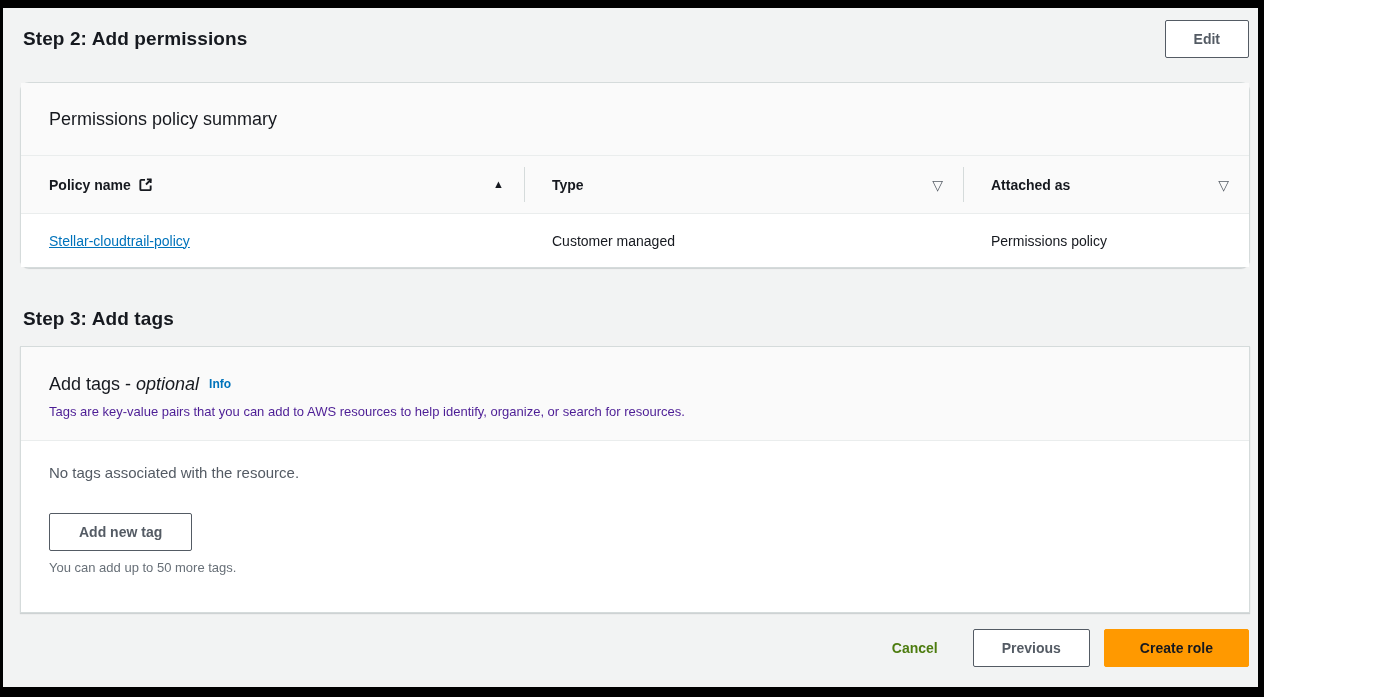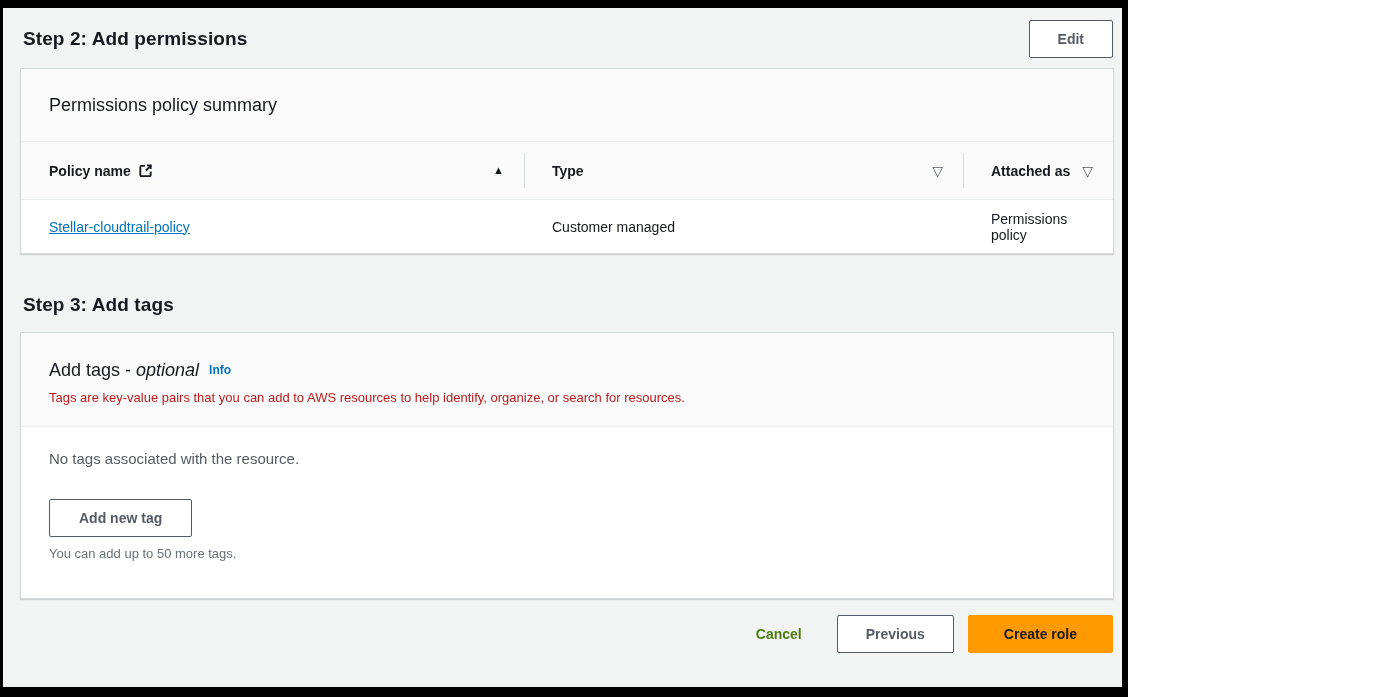--- a/index.html
+++ b/index.html
@@ -1,21 +1,21 @@
 <!DOCTYPE html>
 <html><head>
 <meta charset="utf-8">
 <style>
   * { margin: 0; padding: 0; box-sizing: border-box; }
   html, body { background: #ffffff; }
   body { font-family: "Liberation Sans", sans-serif; color: #16191f; }
 
   .screen {
     position: relative;
-    width: 1128px;
+    width: 1264px;
     height: 697px;
     background: #f2f3f3;
     border: solid #000000;
     border-width: 8px 6px 10px 3px;
     overflow: hidden;
   }
 
   
   .step-row {
     display: flex;
@@ -32,21 +32,21 @@
   }
   .step-title.step3 { margin: 40px 6px 0 20px; }
 
   
   .panel {
     background: #ffffff;
     border: 1px solid #d5dbdb;
     box-shadow: 0 1px 1px 0 rgba(0, 28, 36, 0.15);
     margin: 0 8px 0 17px;
   }
-  .panel-perms { margin-top: 10px; }
+  .panel-perms { margin-top: 24px; border-radius: 9px; }
   .panel-tags  { margin-top: 16px; }
 
   .panel-head {
     background: #fafafa;
     border-bottom: 1px solid #eaeded;
   }
   .panel-head.perms-head {
     padding: 26px 28px 25px 28px;
   }
   .panel-title {
@@ -61,21 +61,21 @@
     color: #0073bb;
     text-decoration: none;
     margin-left: 10px;
     vertical-align: 2px;
     cursor: pointer;
   }
   .panel-head.tags-head { padding: 27px 28px 21px 28px; }
   .panel-desc {
     margin-top: 9px;
     font-size: 13px;
-    color: #b91c1c;
+    color: #4c1d95;
   }
 
   
   .tbl-head {
     display: flex;
     background: #fafafa;
     border-bottom: 1px solid #eaeded;
     height: 58px;
     align-items: stretch;
   }

